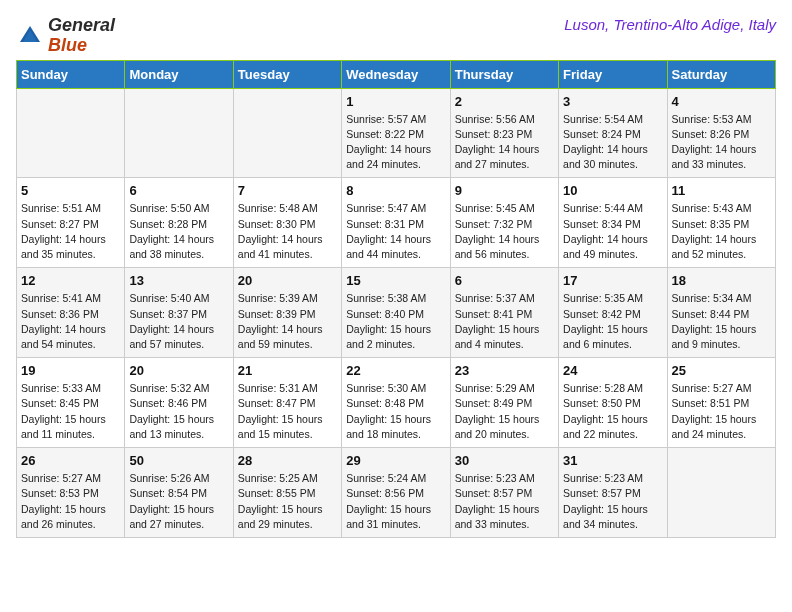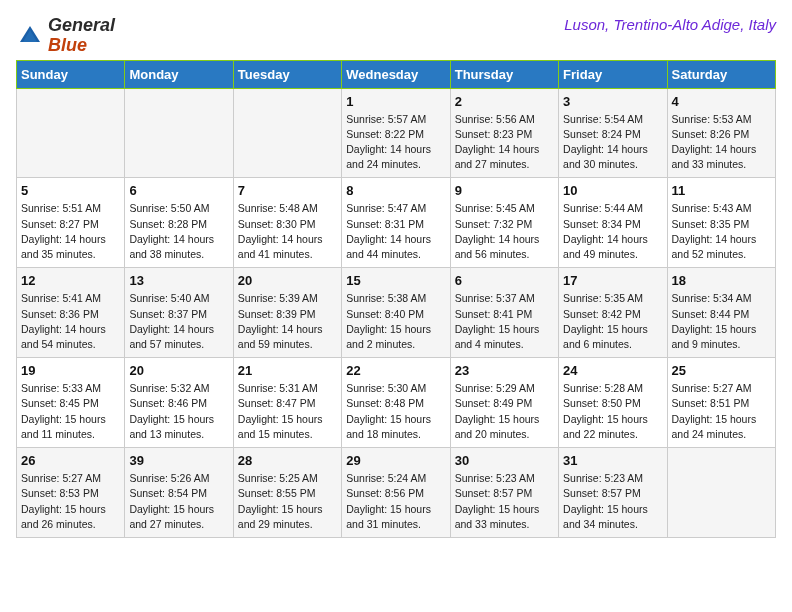--- a/index.html
+++ b/index.html
@@ -306,21 +306,21 @@
       </tr>
       <tr>
         <td>
           <div class="day-number">26</div>
           <div class="cell-line">Sunrise: 5:27 AM</div>
           <div class="cell-line">Sunset: 8:53 PM</div>
           <div class="cell-line">Daylight: 15 hours</div>
           <div class="cell-line">and 26 minutes.</div>
         </td>
         <td>
-          <div class="day-number">39</div>
+          <div class="day-number">50</div>
           <div class="cell-line">Sunrise: 5:26 AM</div>
           <div class="cell-line">Sunset: 8:54 PM</div>
           <div class="cell-line">Daylight: 15 hours</div>
           <div class="cell-line">and 27 minutes.</div>
         </td>
         <td>
           <div class="day-number">28</div>
           <div class="cell-line">Sunrise: 5:25 AM</div>
           <div class="cell-line">Sunset: 8:55 PM</div>
           <div class="cell-line">Daylight: 15 hours</div>

